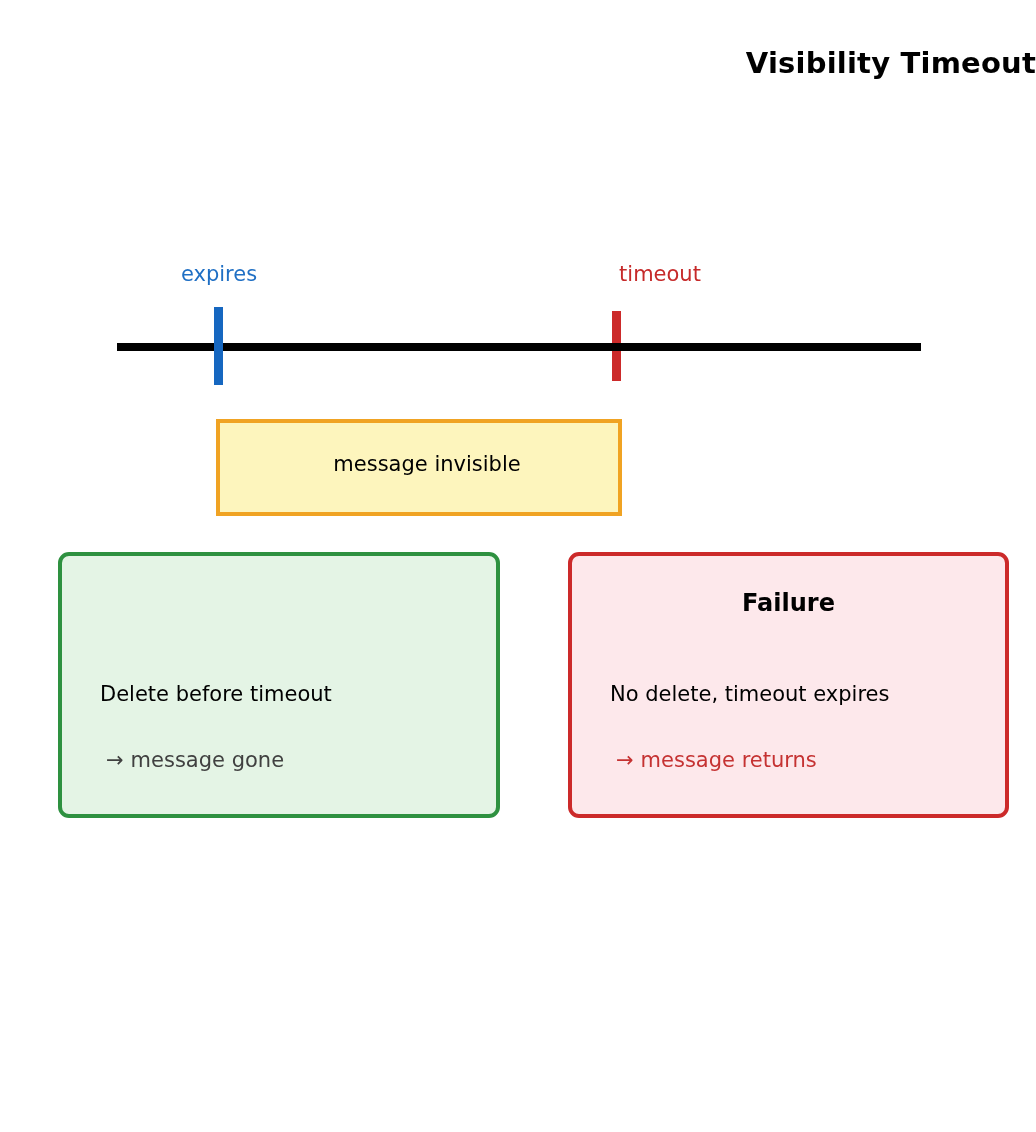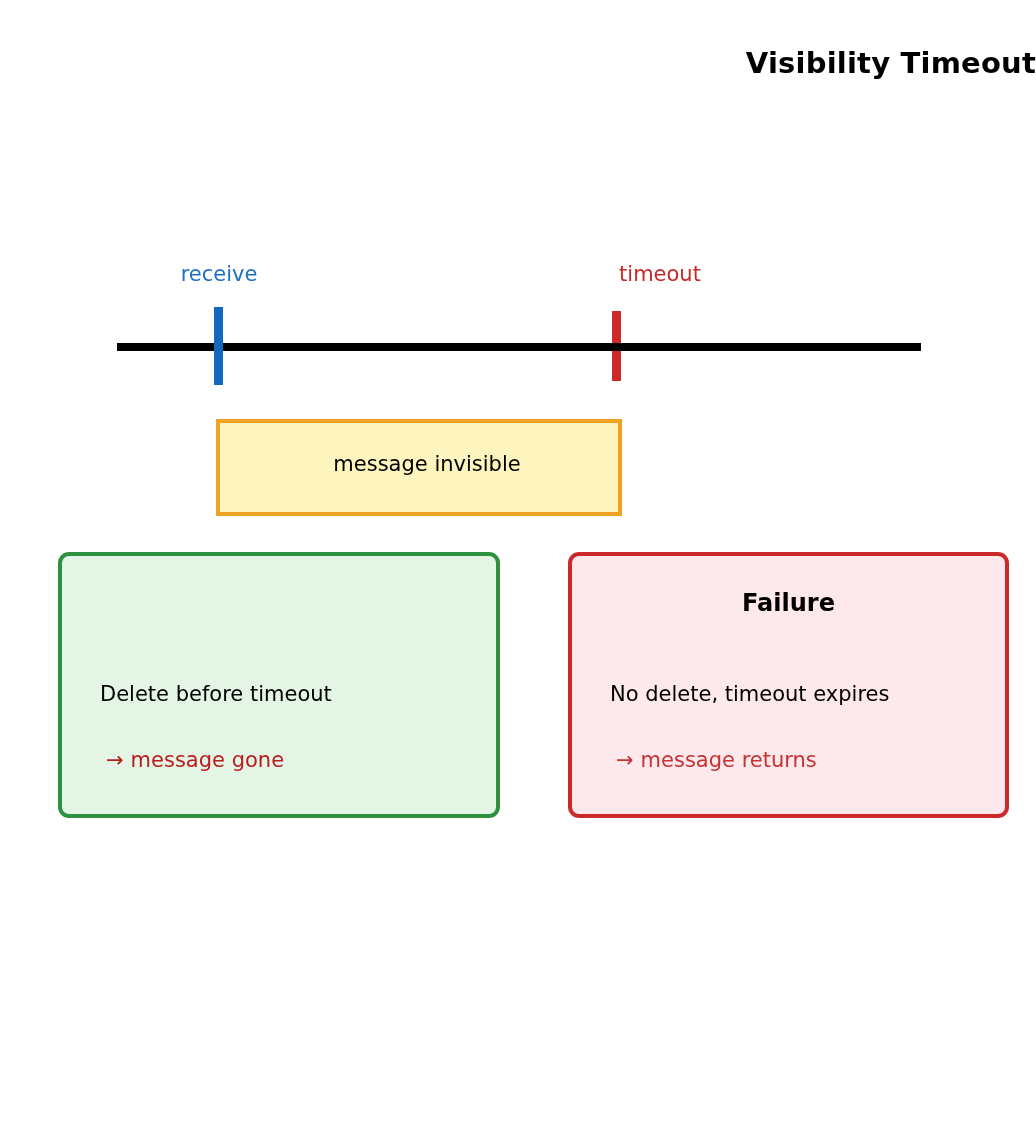--- a/index.html
+++ b/index.html
@@ -163,31 +163,31 @@
     position: absolute;
     left: 44px;
     top: 190px;
     font-size: 21px;
     line-height: 28px;
     white-space: nowrap;
   }
   .card-outcome .arrow-glyph {
     margin-right: 7px;
   }
-  .outcome-card.success .card-outcome { color: #b91c1c; }
+  .outcome-card.success .card-outcome { color: #404040; }
   .outcome-card.failure .card-outcome { color: #c53232; }
 </style>
 </head>
 <body>
 
 <div class="page-title">Visibility Timeout</div>
 
 <div class="timeline-area">
 
-  <div class="marker-label receive">receive</div>
+  <div class="marker-label receive">expires</div>
 
   <div class="marker-label timeout">timeout</div>
 
   <div class="marker-tick timeout-top"></div>
   <div class="marker-tick timeout-bottom"></div>
 
   <div class="timeline-axis"></div>
 
   <div class="marker-tick receive"></div>
 

